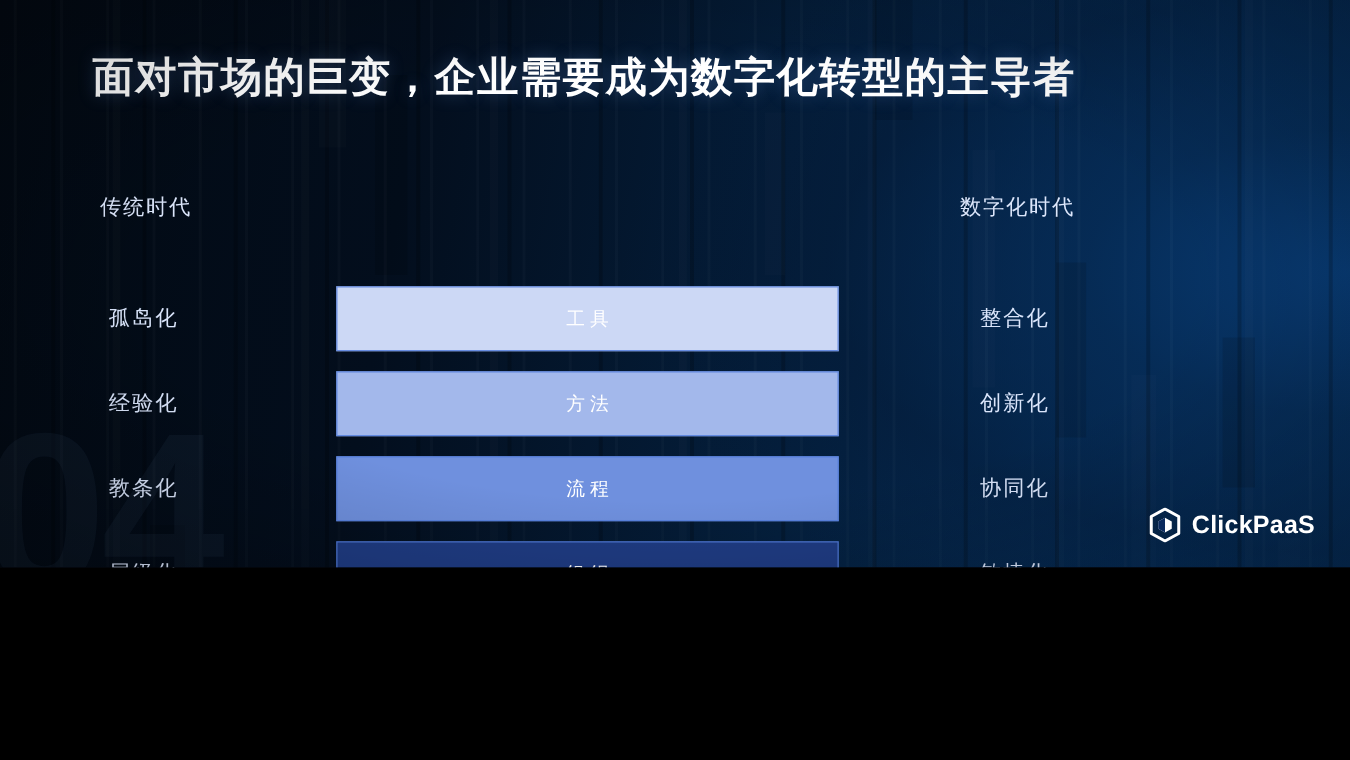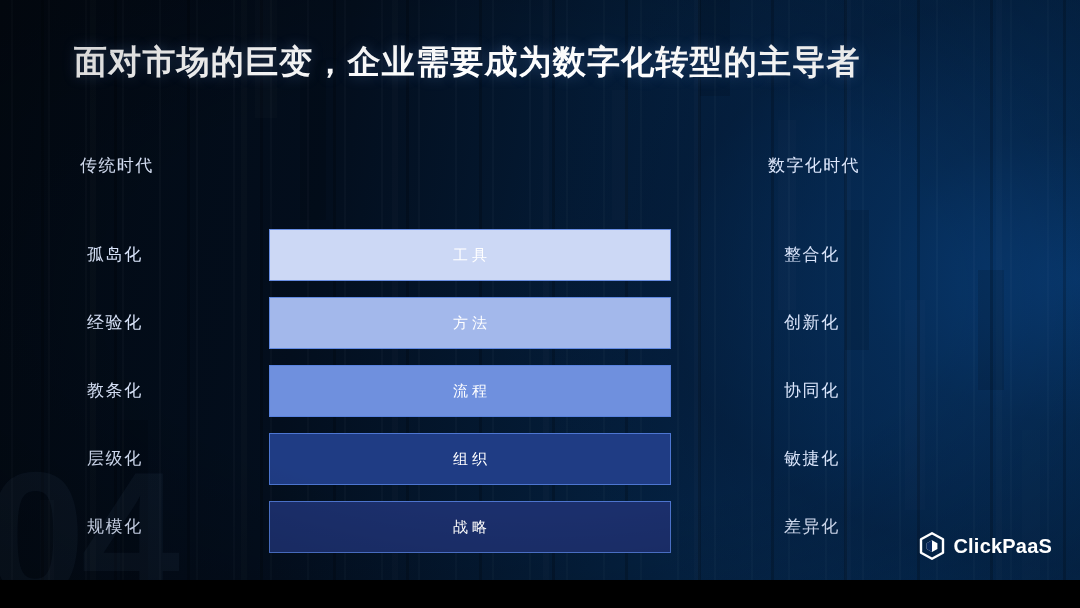--- a/index.html
+++ b/index.html
@@ -3,21 +3,21 @@
 <meta charset="utf-8">
 <style>
   html, body {
     margin: 0;
     padding: 0;
     background: #000;
   }
   .slide {
     position: relative;
     width: 1080px;
-    height: 580px;
+    height: 454px;
     overflow: hidden;
     font-family: "Liberation Sans", "DejaVu Sans", sans-serif;
     background: #0f172a;
   }
   
   .bg-base {
     position: absolute;
     inset: 0;
     background:
       radial-gradient(ellipse 70% 90% at 100% 48%, #083a72 0%, rgba(6,43,85,0.75) 28%, rgba(4,24,52,0.35) 55%, rgba(3,12,28,0) 78%),

